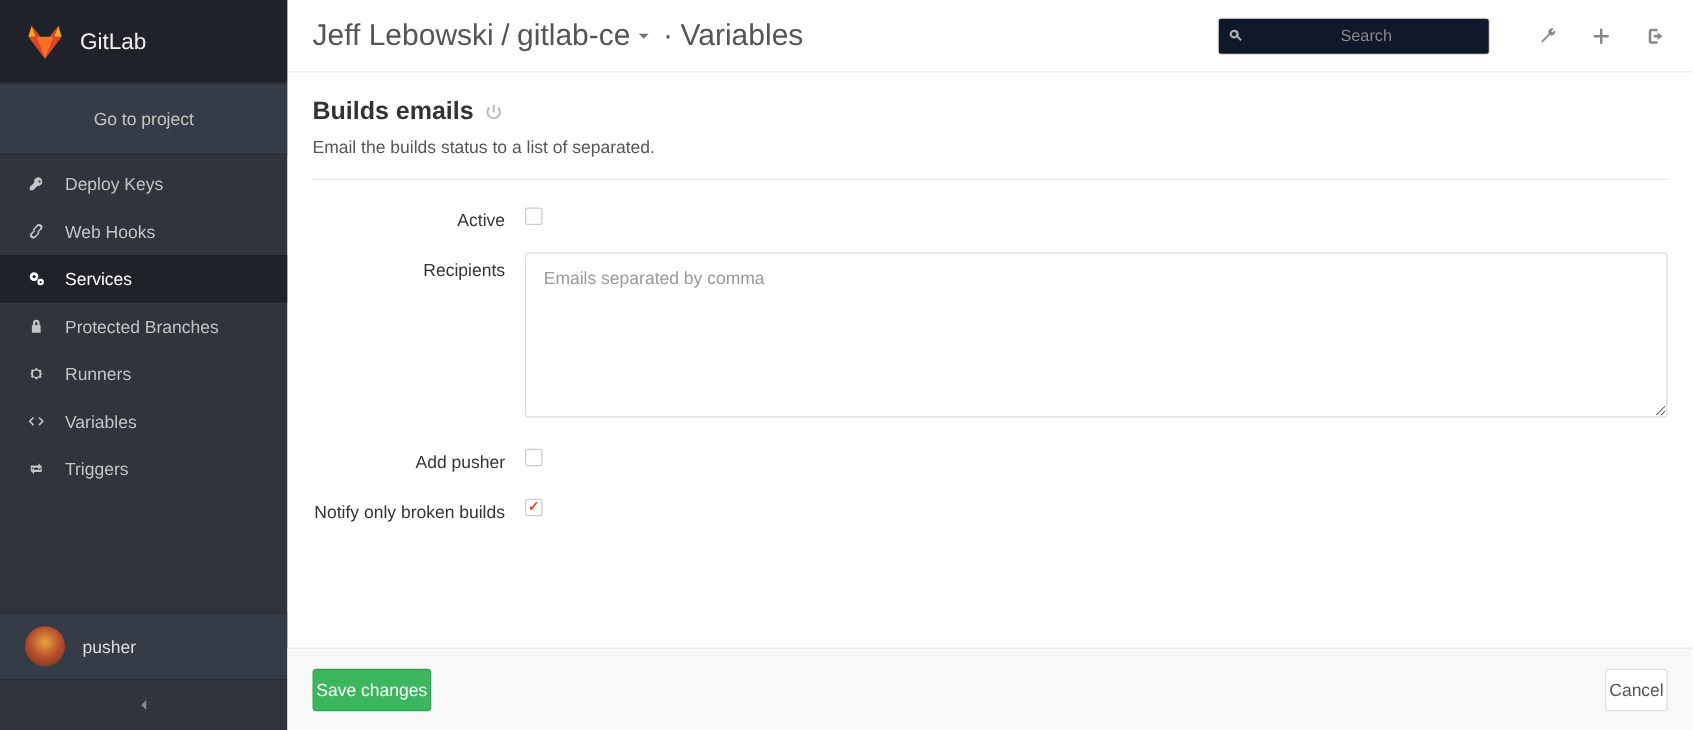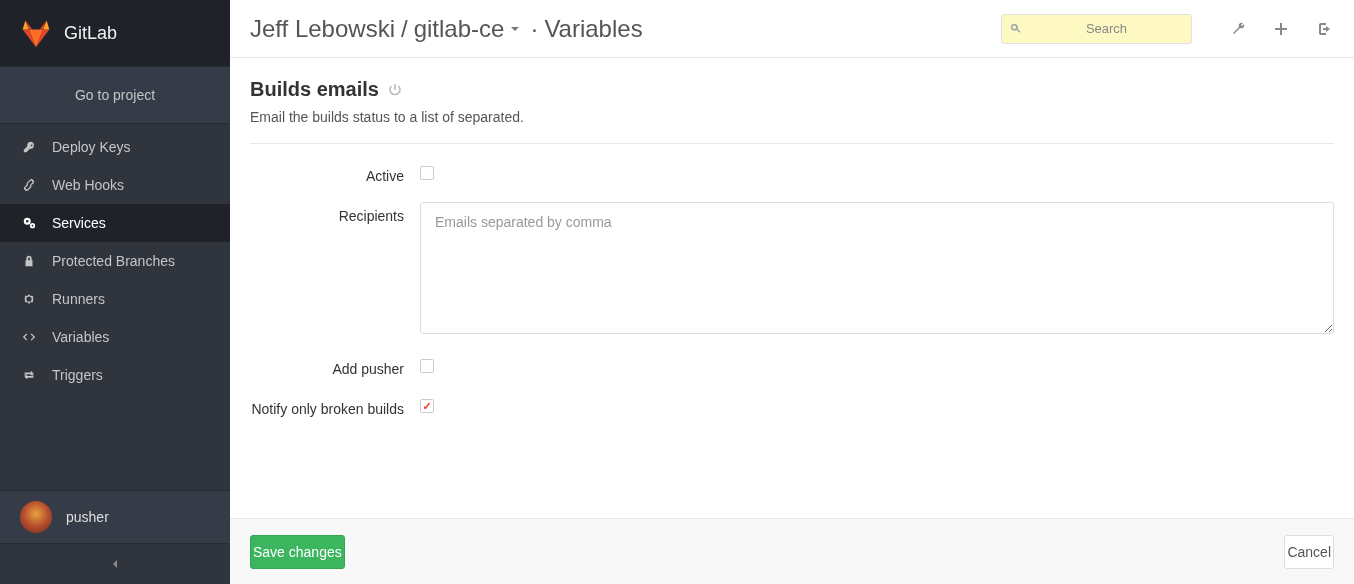--- a/index.html
+++ b/index.html
@@ -133,24 +133,24 @@
     }
     .breadcrumb a { color: #555; text-decoration: none; }
     .breadcrumb .sep { margin: 0 6px; }
     .breadcrumb .chevron-sm { margin: 0 4px 0 6px; }
     .spacer { flex: 1; }
     .search-wrap {
       position: relative;
       margin-right: 16px;
     }
     .search-input {
-      width: 191px;
+      width: 218px;
       height: 30px;
       border: 1px solid #e1e1e1;
-      background: #fef9c3;
+      background: #0f172a;
       border-radius: 3px;
       padding: 0 10px 0 30px;
       font-size: 13px;
       text-align: center;
       color: #888;
     }
     .search-input::placeholder { color: #888; }
     .search-icon-pos {
       position: absolute;
       left: 8px;

